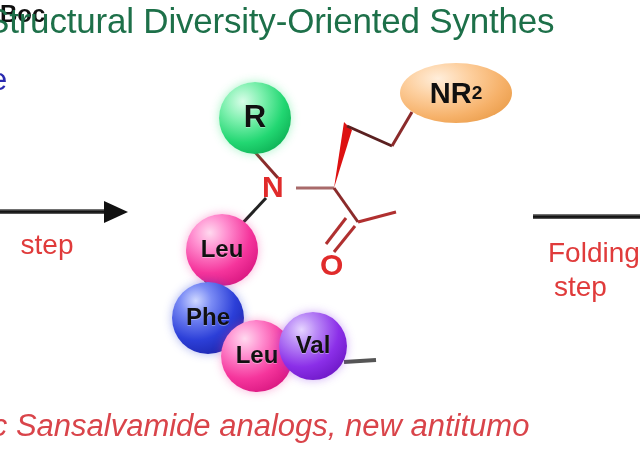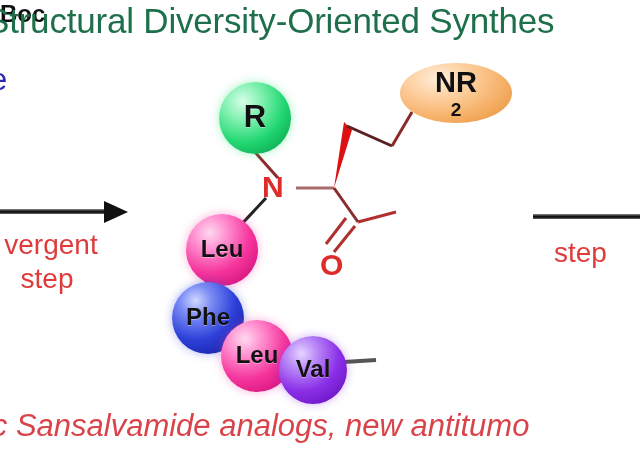--- a/index.html
+++ b/index.html
@@ -118,36 +118,36 @@
     background: radial-gradient(circle at 33% 26%, #cfd8ff 0%, #7b8cf5 22%, #2c3fd8 55%, #1a23a8 85%, #141a86 100%);
     box-shadow: 0 0 10px rgba(50,70,220,0.40);
   }
   #sphere-leu2 {
     left: 221px; top: 320px; width: 72px; height: 72px;
     font-size: 24px;
     background: radial-gradient(circle at 33% 26%, #ffd9ef 0%, #ff8fd0 24%, #f5359c 56%, #d6137d 85%, #b50f67 100%);
     box-shadow: 0 0 10px rgba(245,60,160,0.40);
   }
   #sphere-val {
-    left: 279px; top: 336px; width: 68px; height: 68px;
+    left: 279px; top: 312px; width: 68px; height: 68px;
     font-size: 24px;
     background: radial-gradient(circle at 33% 26%, #e6d5ff 0%, #bb8cf7 22%, #8b2fe8 55%, #6a14c2 86%, #560ea2 100%);
     box-shadow: 0 0 10px rgba(140,55,235,0.40);
   }
 
   
   #ellipse-nr2 {
     position: absolute;
     left: 400px; top: 63px;
     width: 112px; height: 60px;
     border-radius: 50%;
     background: radial-gradient(ellipse at 34% 26%, #ffeedb 0%, #fdd0a0 30%, #f6b169 62%, #e89a46 88%, #d9８b3a 100%);
     background: radial-gradient(ellipse at 34% 26%, #ffeedb 0%, #fdd0a0 30%, #f6b169 62%, #e89a46 88%, #d98b3a 100%);
     display: flex; align-items: center; justify-content: center;
-    font-size: 29px; font-weight: bold; color: #101010; flex-direction: column;
+    font-size: 29px; font-weight: bold; color: #101010;
   }
   #ellipse-nr2 sub { font-size: 0.66em; vertical-align: -0.25em; }
 
   
   .atom {
     position: absolute;
     font-weight: bold;
     color: #e02b2b;
   }
   #atom-n  { left: 262px; top: 170px; font-size: 30px; }
@@ -163,26 +163,26 @@
 
 <div id="scene">
 
   <div id="title">Structural Diversity-Oriented Synthes</div>
 
   <div id="blue-frag">e</div>
 
   <div id="arrow-left-shaft" class="arrow-shaft"></div>
   <div id="arrow-left-head"></div>
   <div id="label-left" class="arrow-label">
-    <span class="l1">vergent</span>
     <span class="l2">step</span>
   </div>
 
   <div id="arrow-right-shaft" class="arrow-shaft"></div>
   <div id="label-right" class="arrow-label">
+    <span class="l1">Folding</span>
     <span class="l2">step</span>
   </div>
 
   <svg id="bonds" width="640" height="462">
 
     <line x1="253" y1="150" x2="278" y2="178" stroke="#8b2b2b" stroke-width="3"></line>
 
     <line x1="266" y1="198" x2="238" y2="228" stroke="#222222" stroke-width="3"></line>
 
     <line x1="296" y1="188" x2="334" y2="188" stroke="#a86a6a" stroke-width="3"></line>

